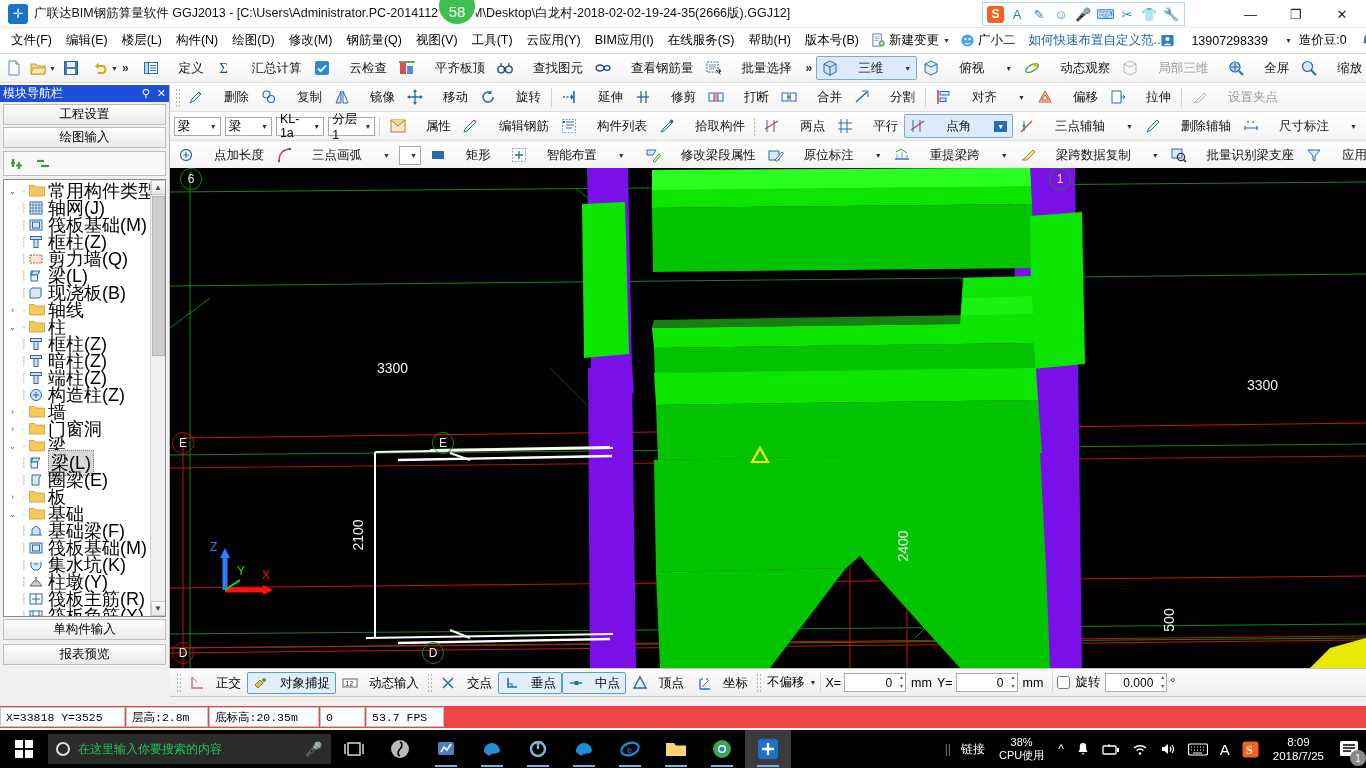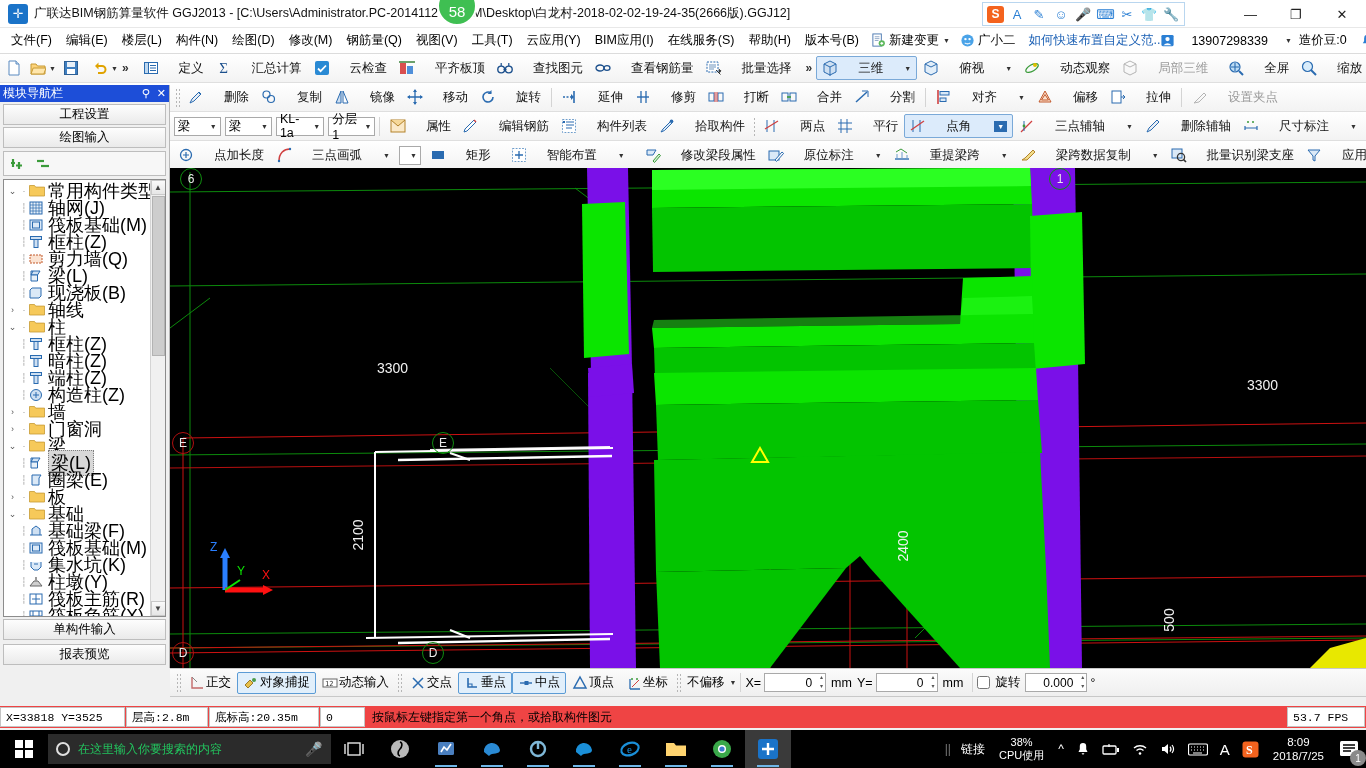--- a/index.html
+++ b/index.html
@@ -141,21 +141,21 @@
   .gc-green { border: 1px solid #0f8c0f; }
   .gc-red   { border: 1px solid #b01010; }
 
   
   .snapbar {
     height: 29px; background: linear-gradient(#fbfbfb,#efefef);
     border-top: 1px solid #c8c8c8; border-bottom: 1px solid #c8c8c8;
     display: flex; align-items: center; padding-left: 4px;
   }
   .snap-btn {
-    display: flex; align-items: center; gap: 1px; padding: 2px 5px; height: 22px;
+    display: flex; align-items: flex-start; gap: 11px; padding: 2px 5px; height: 22px;
     font-size: 12.5px; border: 1px solid transparent; border-radius: 2px; white-space: nowrap;
   }
   .snap-btn.on { background: #e1effb; border: 1px solid #5b9bd5; }
   .spin {
     width: 62px; height: 19px; border: 1px solid #a9a9a9; background: #fff;
     font-size: 12px; display: flex; align-items: center; justify-content: flex-end;
     padding-right: 13px; position: relative;
   }
   .spin::after {
     content: "\25B4\A\25BE"; white-space: pre; position: absolute; right: 2px; top: -1px;
@@ -1219,21 +1219,20 @@
         <span>0.000</span>
       </div>
     <span style="font-size:12px;padding-left:3px">°</span>
   </div>
 
   <div class="statusbar" style="position:absolute;left:0;top:706px;width:1366px;">
     <div class="st-cell" style="width:125px">X=33818  Y=3525</div>
     <div class="st-cell" style="width:82px">层高:2.8m</div>
     <div class="st-cell" style="width:110px">底标高:20.35m</div>
     <div class="st-cell" style="width:45px">0</div>
-    <div class="st-plain" style="flex:1">按鼠标左键指定第一个角点，或拾取构件图元</div>
     <div class="st-cell" style="width:78px;justify-content:flex-start">53.7 FPS</div>
   </div>
 
   <div class="taskbar">
     <div class="start">
       <svg width="18" height="18" viewBox="0 0 18 18">
         <rect x="0" y="0" width="8" height="8" fill="#fff"></rect>
         <rect x="10" y="0" width="8" height="8" fill="#fff"></rect>
         <rect x="0" y="10" width="8" height="8" fill="#fff"></rect>
         <rect x="10" y="10" width="8" height="8" fill="#fff"></rect>

